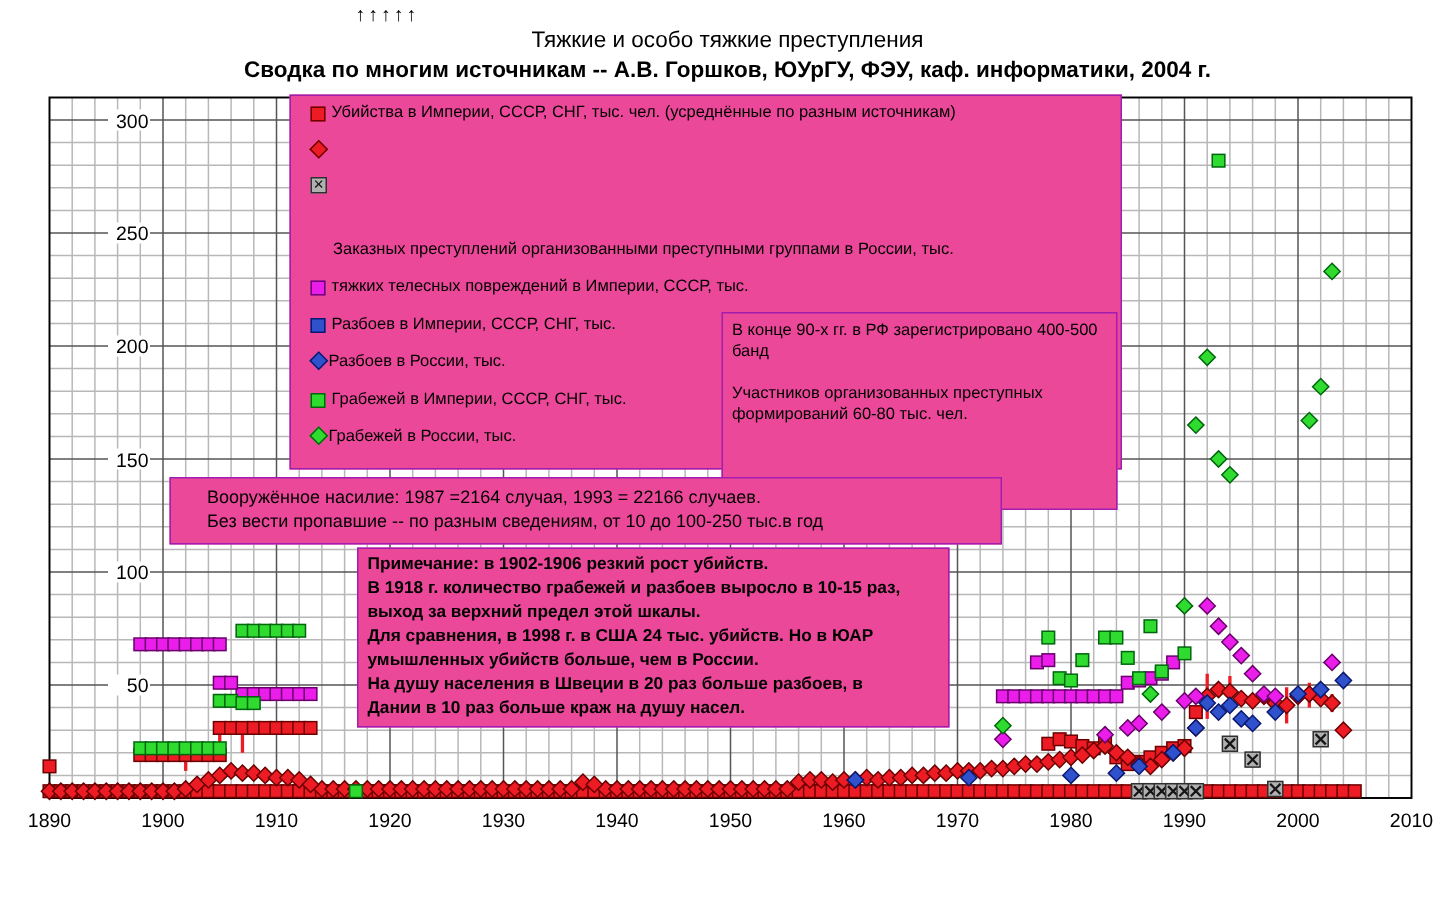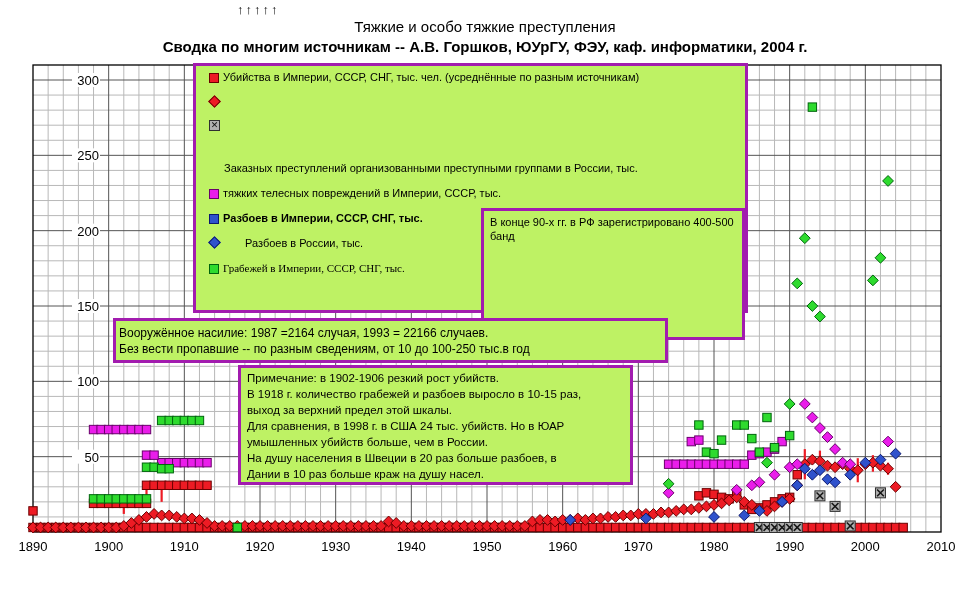--- a/index.html
+++ b/index.html
@@ -2,32 +2,32 @@
 <html><head>
 <meta charset="utf-8">
 <style>
   html,body{margin:0;padding:0;background:#fff;}
   .page{position:relative;width:970px;height:604px;background:#fff;overflow:hidden;
         font-family:"Liberation Sans",sans-serif;color:#000;}
   .arrows{position:absolute;top:2px;left:237px;font-size:13px;font-weight:bold;letter-spacing:2px;}
   .title{position:absolute;top:18px;left:0;right:0;text-align:center;font-size:15px;font-weight:normal;}
   .subtitle{position:absolute;top:38px;left:0;right:0;text-align:center;font-size:15px;font-weight:bold;}
   #chart-svg{position:absolute;top:0;left:0;}
-  .box{position:absolute;background:#bef264;border:3px solid #a21caf;box-sizing:border-box;}
+  .box{position:absolute;background:#ec4899;border:1px solid #a21caf;box-sizing:border-box;}
   .legend-box{left:193px;top:63px;width:555px;height:250px;padding:5px 0 0 13px;font-size:11px;}
   .leg-item{display:flex;align-items:flex-start;margin-bottom:12px;line-height:13px;}
   .leg-swatch{flex:0 0 auto;margin-right:4px;margin-top:2px;position:relative;}
   .sw-square{width:8px;height:8px;border:1px solid;}
   .sw-diamond{width:7px;height:7px;border:1px solid;transform:rotate(45deg);margin:1px 2px 0 1px;}
   .sw-xsquare{width:9px;height:9px;border:1px solid #303030;background:#b0b0b0;
               font-size:9px;line-height:9px;text-align:center;color:#111;}
   .gangs-box{left:481px;top:208px;width:264px;height:132px;padding:4px 6px;font-size:11px;line-height:14px;}
   .gangs-box .para{margin-bottom:14px;}
-  .violence-box{left:113px;top:318px;width:555px;height:45px;padding:4px 3px;font-size:12px;line-height:16px;}
-  .note-box{left:238px;top:365px;width:395px;height:120px;padding:2px 6px;font-size:11.5px;line-height:16px;}
+  .violence-box{left:113px;top:318px;width:555px;height:45px;padding:4px 24px;font-size:12px;line-height:16px;}
+  .note-box{left:238px;top:365px;width:395px;height:120px;padding:2px 6px;font-size:11.5px;line-height:16px;font-weight:bold;}
 </style>
 </head>
 <body>
 
 <div class="page">
   <svg id="chart-svg" width="970" height="604">
       <rect x="33" y="65" width="908" height="467" fill="#ffffff" stroke="none"></rect>
       <line x1="33" y1="516.9333333333333" x2="941" y2="516.9333333333333" stroke="#b8b8b8" stroke-width="1"></line>
       <line x1="33" y1="501.8666666666667" x2="941" y2="501.8666666666667" stroke="#b8b8b8" stroke-width="1"></line>
       <line x1="33" y1="486.8" x2="941" y2="486.8" stroke="#b8b8b8" stroke-width="1"></line>
@@ -551,33 +551,38 @@
       <div class="leg-item">
         <span class="leg-swatch sw-xsquare">✕</span>
         <span style="white-space: pre-line; margin-top: 44px;">Заказных преступлений организованными преступными группами в России, тыс.</span>
       </div>
       <div class="leg-item">
         <span class="leg-swatch sw-square" style="background: rgb(234, 29, 234); border-color: rgb(105, 0, 107);"></span>
         <span style="white-space: pre-line; text-align: center;">тяжких телесных повреждений в Империи, СССР, тыс.</span>
       </div>
       <div class="leg-item">
         <span class="leg-swatch sw-square" style="background: rgb(47, 82, 204); border-color: rgb(11, 24, 112);"></span>
-        <span style="white-space: pre-line; font-weight: bold;">Разбоев в Империи, СССР, СНГ, тыс.</span>
+        <span style="white-space: pre-line;">Разбоев в Империи, СССР, СНГ, тыс.</span>
       </div>
       <div class="leg-item">
         <span class="leg-swatch sw-diamond" style="background: rgb(47, 82, 204); border-color: rgb(11, 24, 112);"></span>
-        <span style="white-space: pre-line; margin-left: 24px;">Разбоев в России, тыс.</span>
+        <span style="white-space: pre-line;">Разбоев в России, тыс.</span>
       </div>
       <div class="leg-item">
         <span class="leg-swatch sw-square" style="background: rgb(46, 219, 46); border-color: rgb(0, 101, 13);"></span>
-        <span style="white-space: pre-line; font-family: Liberation Serif, serif;">Грабежей в Империи, СССР, СНГ, тыс.</span>
+        <span style="white-space: pre-line;">Грабежей в Империи, СССР, СНГ, тыс.</span>
+      </div>
+      <div class="leg-item">
+        <span class="leg-swatch sw-diamond" style="background: rgb(46, 219, 46); border-color: rgb(0, 101, 13);"></span>
+        <span style="white-space: pre-line;">Грабежей в России, тыс.</span>
       </div>
     </div>
   <div class="box gangs-box" id="gangs-box">
       <div class="para">В конце 90-х гг. в РФ зарегистрировано 400-500 банд</div>
+      <div class="para">Участников организованных преступных формирований 60-80 тыс. чел.</div>
     </div>
   <div class="box violence-box" id="violence-box">
       <div>Вооружённое насилие: 1987 =2164 случая, 1993 = 22166 случаев.</div>
       <div>Без вести пропавшие -- по разным сведениям, от 10 до 100-250 тыс.в год</div>
     </div>
   <div class="box note-box" id="note-box">
       <div>Примечание: в 1902-1906 резкий рост убийств.</div>
       <div>В 1918 г. количество грабежей и разбоев выросло в 10-15 раз,</div>
       <div>выход за верхний предел этой шкалы.</div>
       <div>Для сравнения, в 1998 г. в США  24 тыс. убийств. Но в ЮАР</div>

